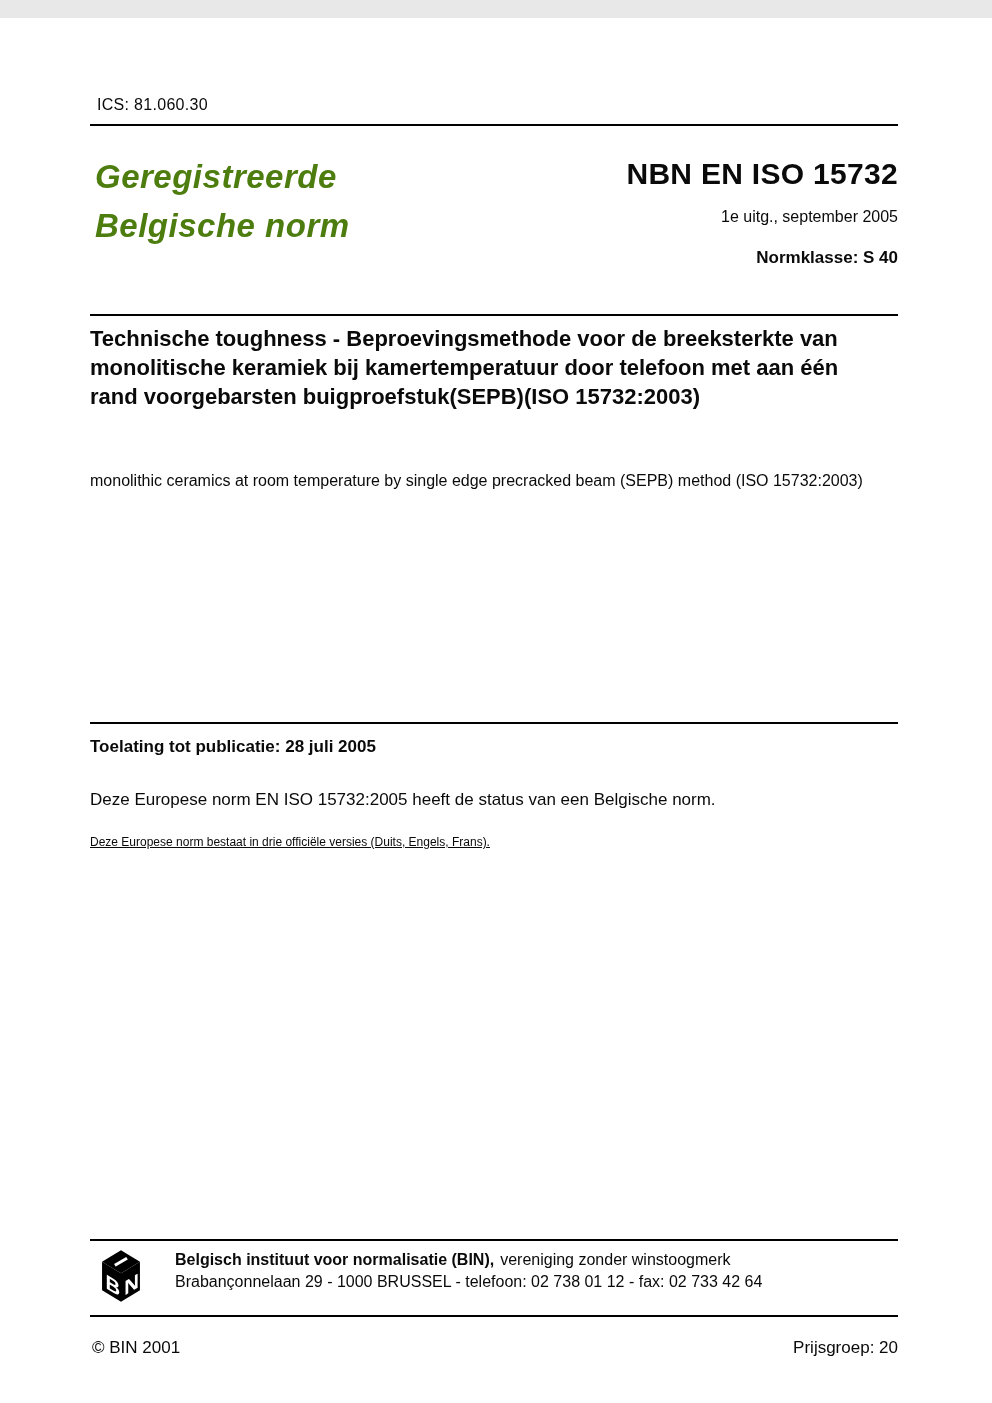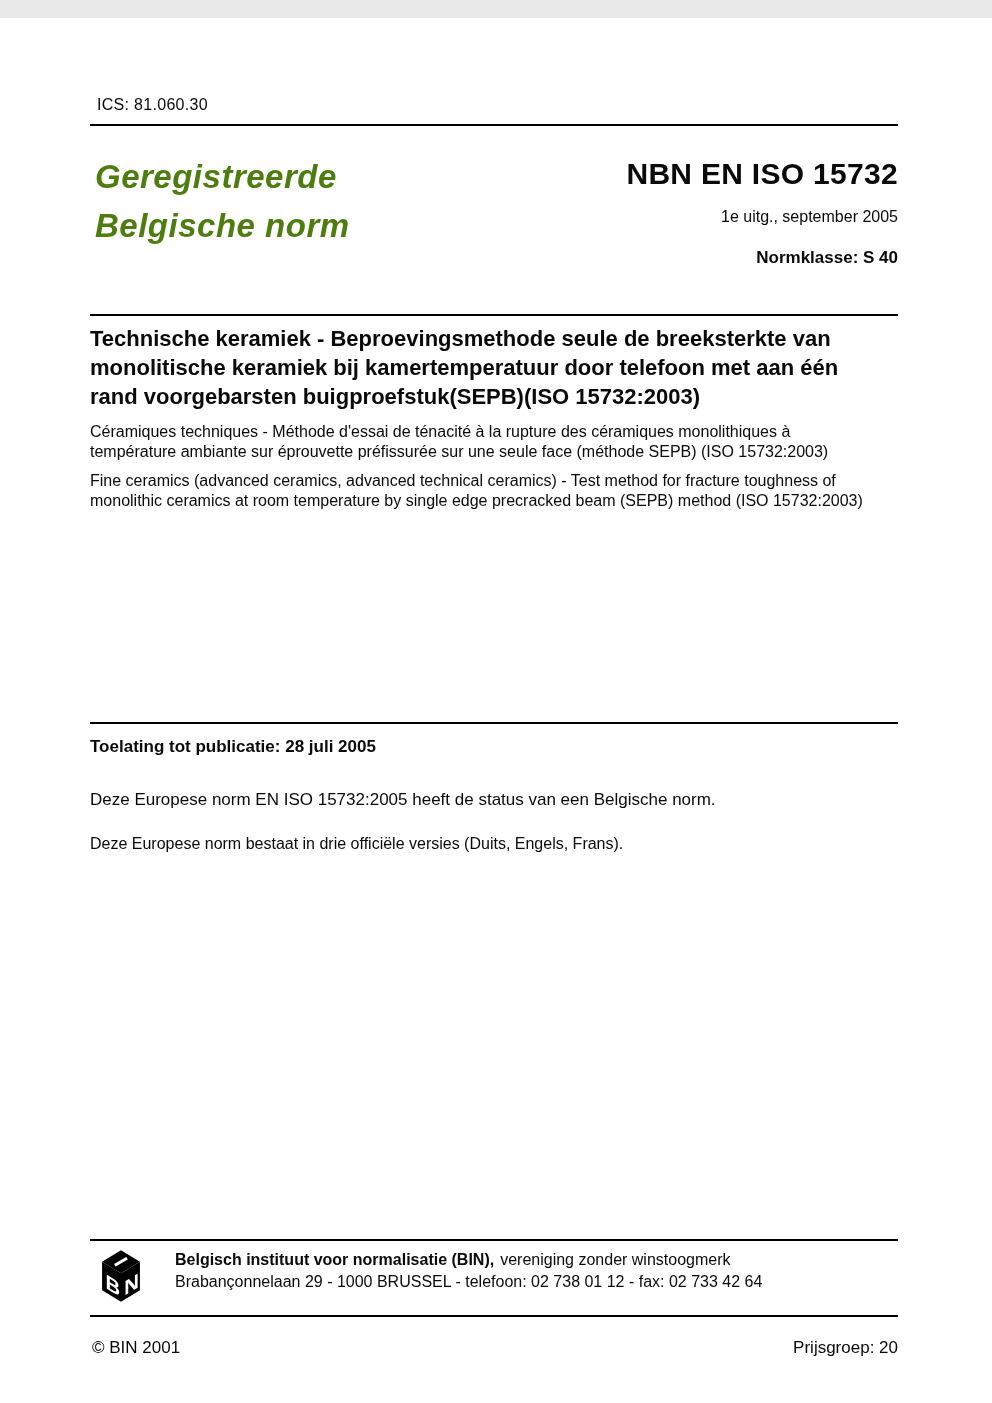--- a/index.html
+++ b/index.html
@@ -28,21 +28,21 @@
   .standard-code { font-size: 30px; font-weight: bold; line-height: 34px; letter-spacing: 0.3px; }
   .edition { font-size: 16px; line-height: 20px; margin-top: 16px; }
   .norm-class { font-size: 17px; font-weight: bold; line-height: 20px; margin-top: 21px; }
 
   .title-nl { left: 90px; top: 306px; font-size: 22px; font-weight: bold; line-height: 29px; white-space: nowrap; }
   .title-fr { left: 90px; top: 404px; font-size: 16px; line-height: 19.5px; white-space: nowrap; }
   .title-en { left: 90px; top: 453px; font-size: 16px; line-height: 19.5px; white-space: nowrap; }
 
   .approval { left: 90px; top: 719px; font-size: 17px; font-weight: bold; }
   .status-line { left: 90px; top: 772px; font-size: 17px; }
-  .versions-line { left: 90px; top: 817px; font-size: 16px; }
+  .versions-line { left: 90px; top: 817px; font-size: 12px; text-decoration: underline; }
 
   .logo { left: 98px; top: 1230px; width: 46px; height: 56px; }
   .publisher { left: 175px; top: 1231px; font-size: 16px; line-height: 21.5px; }
   .publisher .bold { font-weight: bold; }
   .publisher .suffix { margin-left: 6px; }
   .pre { white-space: pre; }
 
   .footer-copyright { left: 92px; top: 1320px; font-size: 17px; }
   .footer-price { right: 94px; top: 1320px; font-size: 17px; }
 </style>
@@ -62,32 +62,27 @@
 
   <div class="abs header-right">
     <div class="standard-code">NBN EN ISO 15732</div>
     <div class="edition">1e uitg., september 2005</div>
     <div class="norm-class">Normklasse: S 40</div>
   </div>
 
   <div class="rule" style="top:296px"></div>
 
   <div class="abs title-nl">
-    <div>Technische keramiek - Beproevingsmethode seule de breeksterkte van</div>
+    <div>Technische toughness - Beproevingsmethode voor de breeksterkte van</div>
     <div>monolitische keramiek bij kamertemperatuur door telefoon met aan één</div>
     <div>rand voorgebarsten buigproefstuk(SEPB)(ISO 15732:2003)</div>
   </div>
 
-  <div class="abs title-fr">
-    <div>Céramiques techniques - Méthode d'essai de ténacité à la rupture des céramiques monolithiques à</div>
-    <div>température ambiante sur éprouvette préfissurée sur une seule face (méthode SEPB) (ISO 15732:2003)</div>
-  </div>
 
   <div class="abs title-en">
-    <div>Fine ceramics (advanced ceramics, advanced technical ceramics) - Test method for fracture toughness of</div>
     <div>monolithic ceramics at room temperature by single edge precracked beam (SEPB) method (ISO 15732:2003)</div>
   </div>
 
   <div class="rule" style="top:704px"></div>
 
   <div class="abs approval">Toelating tot publicatie: 28 juli 2005</div>
   <div class="abs status-line">Deze Europese norm EN ISO 15732:2005 heeft de status van een Belgische norm.</div>
   <div class="abs versions-line">Deze Europese norm bestaat in drie officiële versies (Duits, Engels, Frans).</div>
 
   <div class="rule" style="top:1221px"></div>

